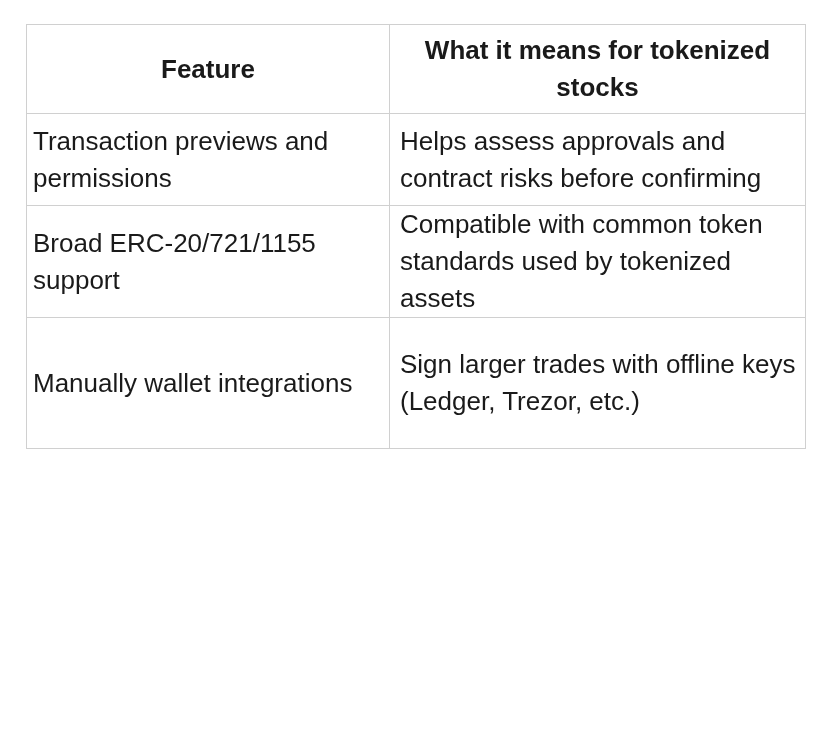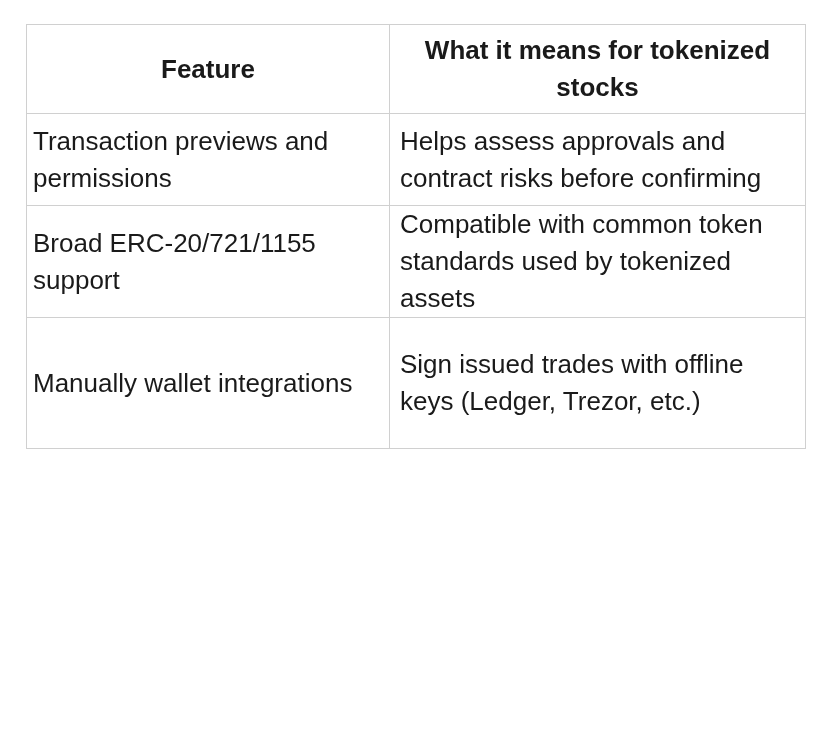--- a/index.html
+++ b/index.html
@@ -72,16 +72,16 @@
     <tr>
       <td class="feature-cell">Transaction previews and permissions</td>
       <td class="meaning-cell">Helps assess approvals and contract risks before confirming</td>
     </tr>
     <tr>
       <td class="feature-cell">Broad ERC-20/721/1155 support</td>
       <td class="meaning-cell">Compatible with common token standards used by tokenized assets</td>
     </tr>
     <tr>
       <td class="feature-cell">Manually wallet integrations</td>
-      <td class="meaning-cell">Sign issued trades with offline keys (Ledger, Trezor, etc.)</td>
+      <td class="meaning-cell">Sign larger trades with offline keys (Ledger, Trezor, etc.)</td>
     </tr>
   </tbody>
 </table>
 
 </body></html>

